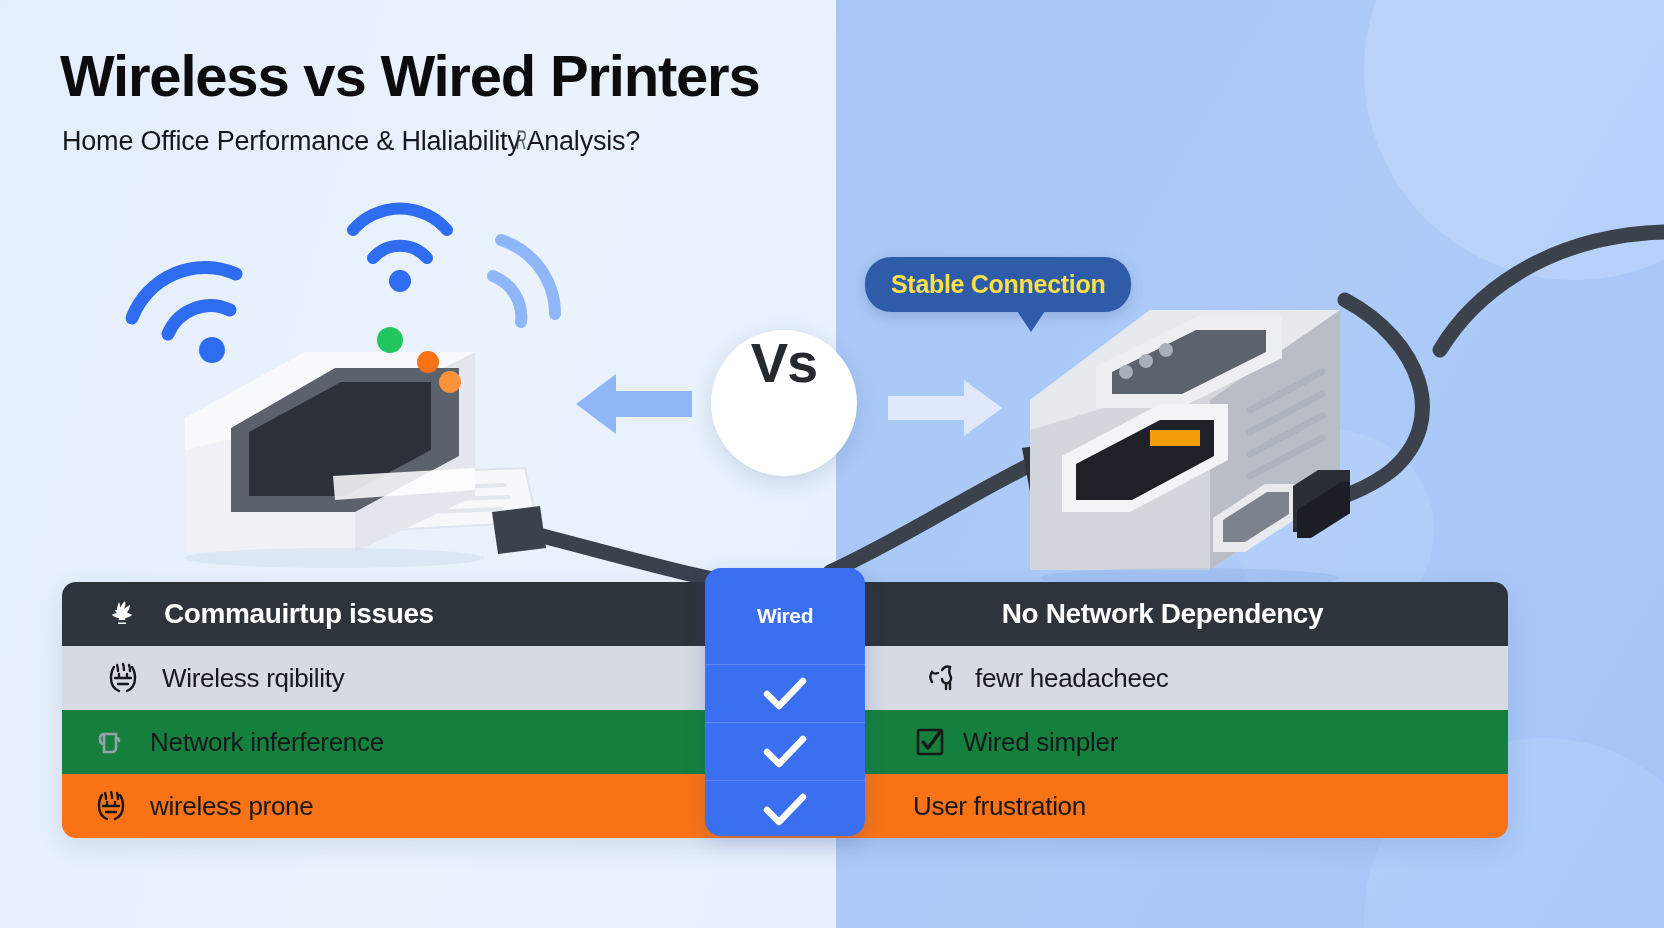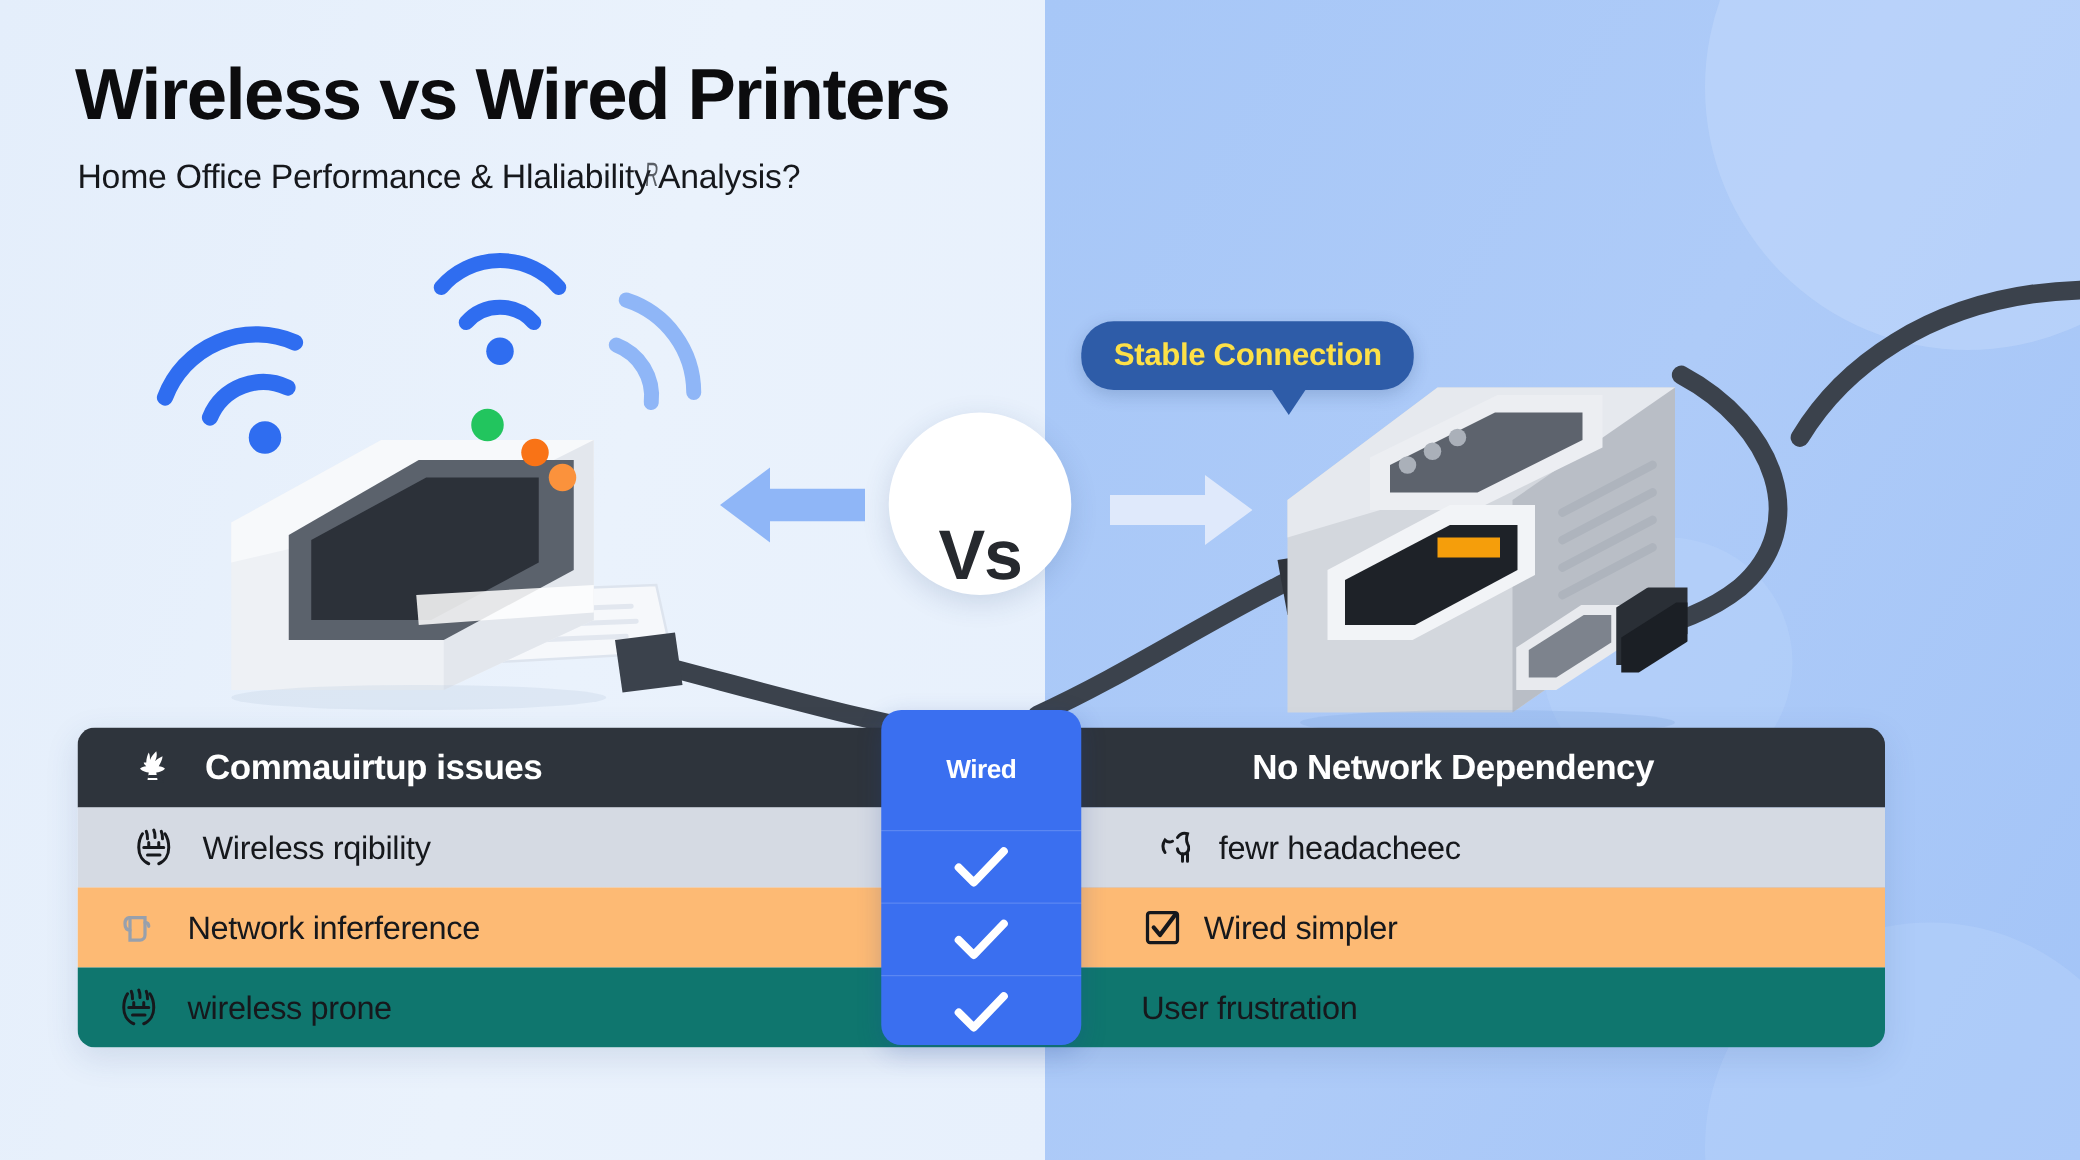--- a/index.html
+++ b/index.html
@@ -27,21 +27,21 @@
   
   .wifi{position:absolute;}
   .wifi svg{display:block;overflow:visible;}
 
   
   .printer{position:absolute;left:175px;top:300px;width:420px;height:260px;}
 
   
   .vs-circle{position:absolute;left:711px;top:330px;width:146px;height:146px;border-radius:50%;
              background:#ffffff;box-shadow:0 6px 22px rgba(40,70,120,.16);
-             display:flex;align-items:flex-end;justify-content:center;}
+             display:flex;align-items:flex-start;justify-content:center;}
   .vs-text{font-size:56px;font-weight:bold;color:#26292e;letter-spacing:-1px;}
   .arrow-left{position:absolute;left:576px;top:372px;}
   .arrow-right{position:absolute;left:884px;top:378px;}
 
   
   .tooltip{position:absolute;left:865px;top:257px;background:#2e5ca8;color:#fde047;
            border-radius:26px;padding:13px 26px;font-size:25px;font-weight:bold;
            letter-spacing:-.3px;white-space:nowrap;box-shadow:0 4px 14px rgba(20,50,100,.2);}
   .tooltip:after{content:"";position:absolute;left:150px;bottom:-20px;width:0;height:0;
            border-left:16px solid transparent;border-right:16px solid transparent;
@@ -50,22 +50,22 @@
   
   .device{position:absolute;left:1000px;top:280px;width:420px;height:300px;}
   .cables{position:absolute;left:0;top:0;width:1664px;height:928px;pointer-events:none;}
 
   
   .table{position:absolute;left:62px;top:582px;width:1446px;height:256px;
          border-radius:14px;overflow:hidden;box-shadow:0 8px 26px rgba(40,70,120,.13);}
   .trow{display:flex;height:64px;align-items:stretch;}
   .thead{background:#2e343c;}
   .trow.r0{background:#d5dae3;padding-left:12px;}
-  .trow.r1{background:#fdba74;}
-  .trow.r2{background:#0f766e;}
+  .trow.r1{background:#15803d;}
+  .trow.r2{background:#f97316;}
   .cell-left{width:643px;display:flex;align-items:center;padding-left:32px;box-sizing:border-box;gap:22px;}
   .cell-mid{width:160px;display:flex;align-items:center;justify-content:center;}
   .cell-right{flex:1;display:flex;align-items:center;padding-left:48px;box-sizing:border-box;gap:16px;}
   .thead .cell-left{padding-left:46px;}
   .thead .cell-right{padding-left:48px;}
   .th-text{font-size:28px;font-weight:bold;color:#ffffff;letter-spacing:-.4px;white-space:nowrap;}
   .th-right{font-size:28px;font-weight:bold;color:#ffffff;letter-spacing:-.4px;
             white-space:nowrap;width:100%;text-align:center;margin-left:-48px;}
   .td-text{font-size:26px;color:#16181c;letter-spacing:-.3px;white-space:nowrap;}
   .ico{width:34px;height:34px;flex:0 0 34px;display:flex;align-items:center;justify-content:center;}

